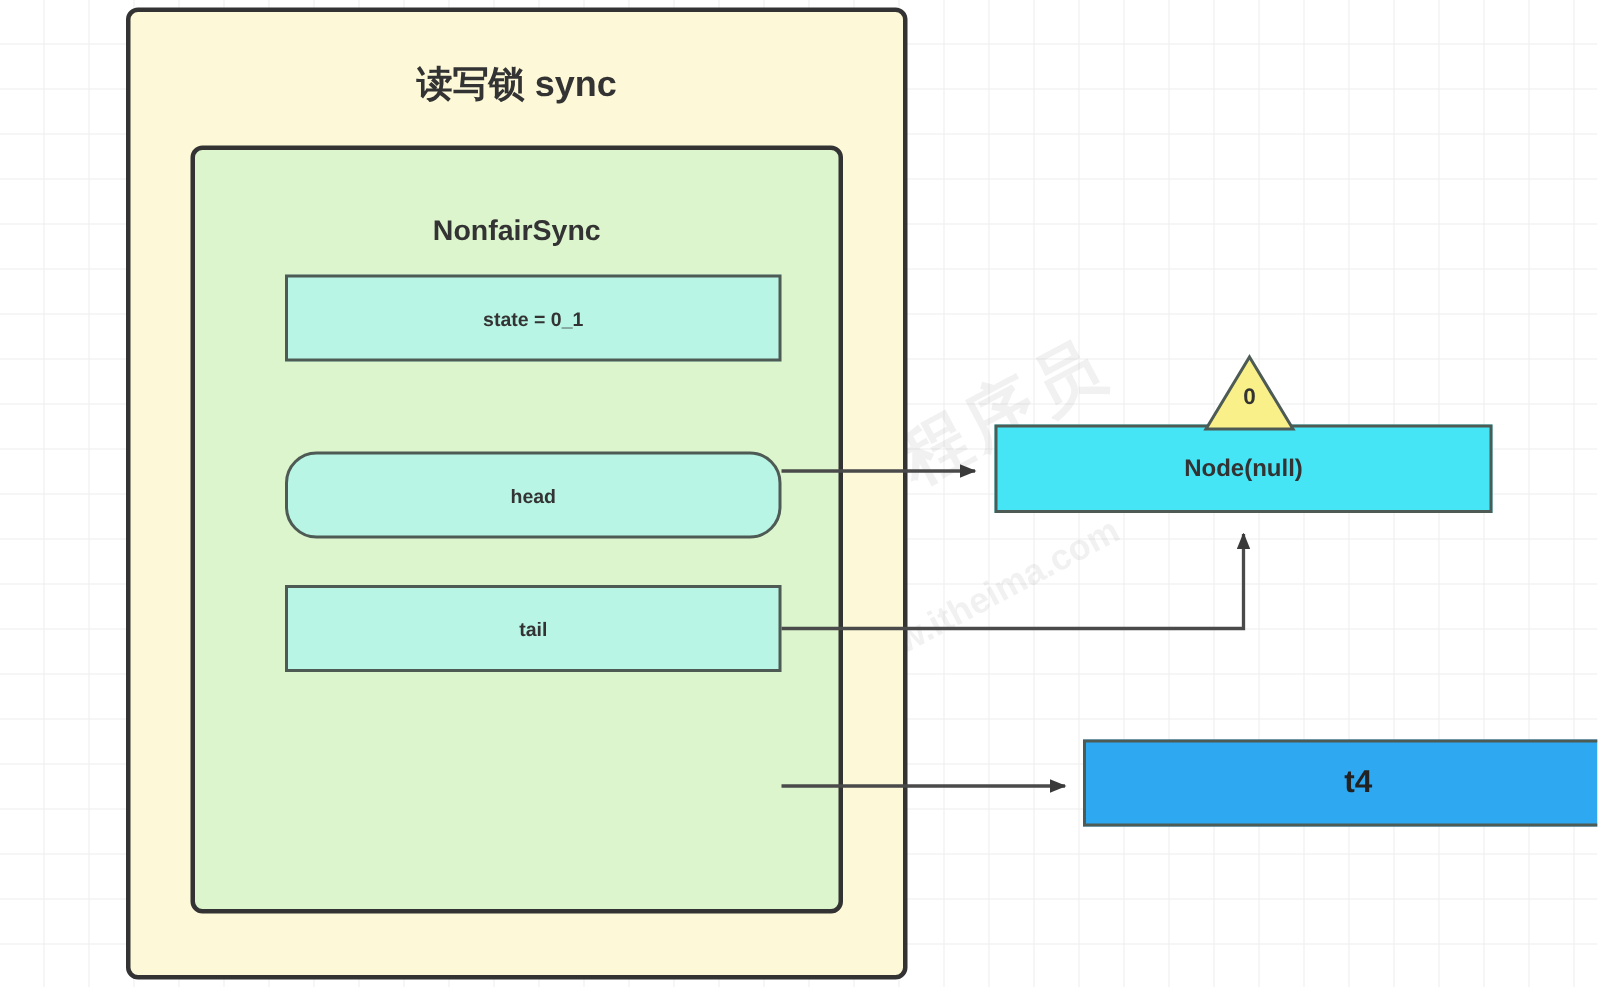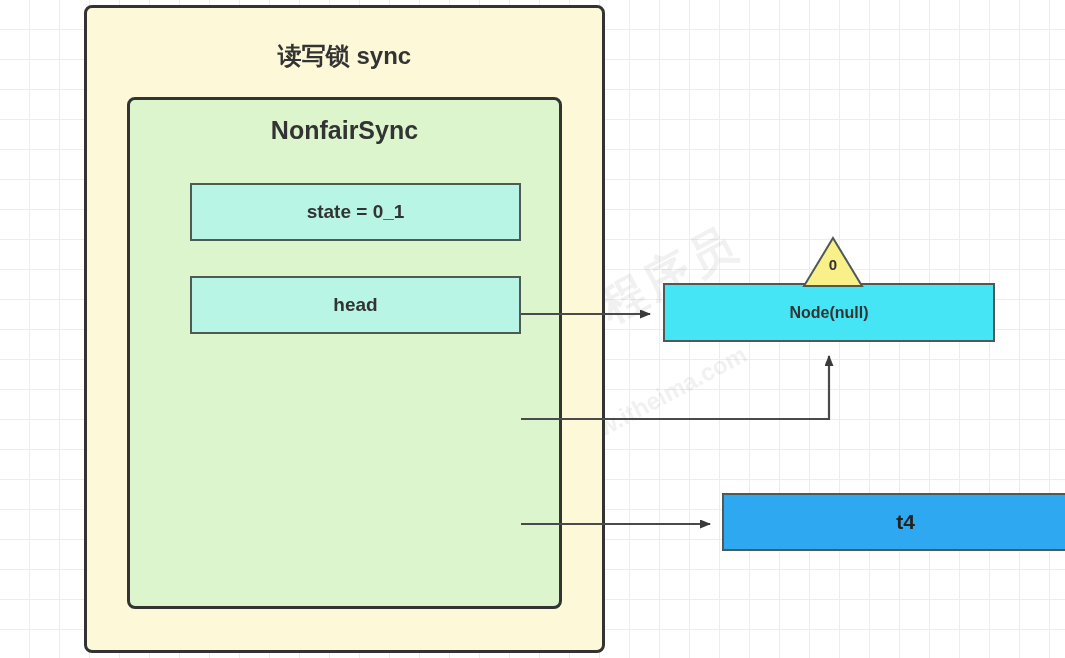--- a/index.html
+++ b/index.html
@@ -90,38 +90,38 @@
     top: 97px;
     width: 435px;
     height: 512px;
     background: #dcf5cd;
     border: 3px solid #333333;
     border-radius: 8px;
     align-items: flex-start;
     justify-content: center;
   }
   .inner-sync-title {
-    margin-top: 16px;
-    font-size: 25px;
+    margin-top: 44px;
+    font-size: 19px;
     font-weight: bold;
     color: #333333;
   }
 
   .field {
     left: 190px;
     width: 331px;
     height: 58px;
     background: #b8f5e4;
     border: 2px solid #4e5b55;
-    font-size: 19px;
+    font-size: 13px;
     font-weight: bold;
     color: #333333;
   }
   .field-state { top: 183px; }
-  .field-head  { top: 276px; }
+  .field-head  { top: 301px; border-radius: 21px; }
   .field-tail  { top: 390px; }
   .field-owner { top: 495px; }
 
   .node-box {
     left: 663px;
     top: 283px;
     width: 332px;
     height: 59px;
     background: #45E5F5;
     border: 2px solid #4e5b55;
@@ -187,20 +187,23 @@
 
   <div class="box inner-sync">
     <div class="inner-sync-title">NonfairSync</div>
   </div>
 
   <div class="box field field-state">
     <span>state = 0_1</span>
   </div>
   <div class="box field field-head">
     <span>head</span>
+  </div>
+  <div class="box field field-tail">
+    <span>tail</span>
   </div>
 
   <div class="box node-box">
     <span>Node(null)</span>
   </div>
 
   <div class="box thread-box">
     <span>t4</span>
   </div>
 

